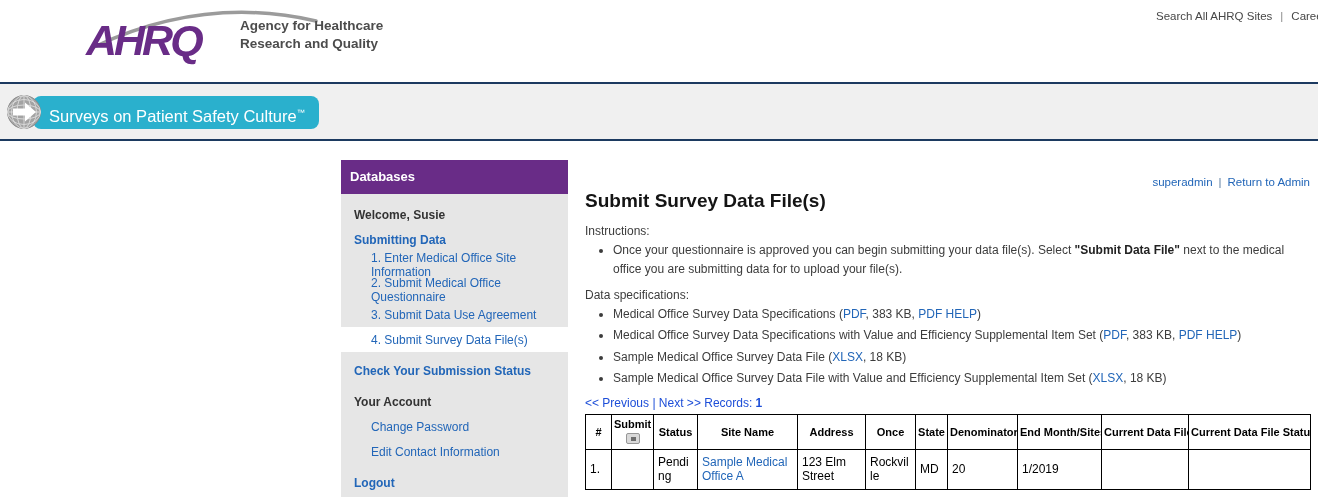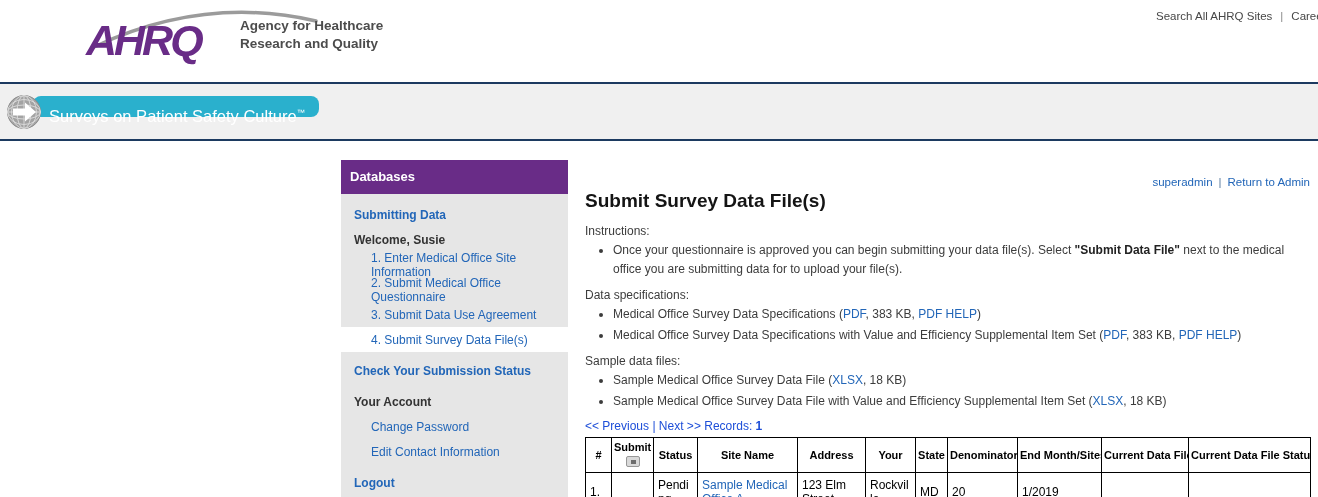--- a/index.html
+++ b/index.html
@@ -13,21 +13,21 @@
   .agency-name { position: absolute; left: 240px; top: 17px; font-size: 13.5px;
     font-weight: bold; color: #4c4c4c; line-height: 1.3; }
   .top-links { position: absolute; left: 1156px; top: 10px; font-size: 11.5px;
     color: #474747; white-space: nowrap; }
   .top-links a { color: #474747; text-decoration: none; }
   .top-links .sep { color: #8a8a8a; padding: 0 8px; }
 
   
   .banner-band { position: relative; height: 57px; background: #f0f0f0;
     border-bottom: 2px solid #1c3a60; }
-  .sops-banner { position: absolute; left: 33px; top: 12px; height: 21px;
+  .sops-banner { position: absolute; left: 33px; top: 12px; height: 33px;
     background: #2ab0cd; border-radius: 8px; color: #fff; font-size: 16.5px;
     line-height: 33px; padding: 0 14px 0 16px; white-space: nowrap; }
   .sops-banner sup { font-size: 8px; vertical-align: super; }
   .globe-svg { position: absolute; left: 4px; top: 8px; }
 
   
   .content { display: flex; align-items: flex-start; padding: 19px 8px 0 341px; }
 
   
   .sidebar { width: 227px; flex: 0 0 227px; font-size: 12px; }
@@ -104,24 +104,24 @@
     <polygon points="9,16.5 21,16.5 21,10.5 32,20 21,29.5 21,23.5 9,23.5" fill="#ffffff"></polygon>
   </svg>
 </div>
 
 <div class="content">
 
   <aside class="sidebar">
     <div class="sidebar-header">Databases</div>
     <div class="sidebar-body">
       <div class="srow lvl0">
+        <span class="static-bold">Welcome, Susie</span>
+      </div>
+      <div class="srow lvl0">
         <a href="#" class="bold">Submitting Data</a>
-      </div>
-      <div class="srow lvl0">
-        <span class="static-bold">Welcome, Susie</span>
       </div>
       <div class="srow lvl1">
         <a href="#">1. Enter Medical Office Site Information</a>
       </div>
       <div class="srow lvl1">
         <a href="#">2. Submit Medical Office Questionnaire</a>
       </div>
       <div class="srow lvl1">
         <a href="#">3. Submit Data Use Agreement</a>
       </div>
@@ -166,21 +166,20 @@
     <p class="section-label">Data specifications:</p>
     <ul class="blist">
       <li>
         <span>Medical Office Survey Data Specifications (</span><a href="#">PDF</a><span>, 383 KB, </span><a href="#">PDF HELP</a><span>)</span>
       </li>
       <li>
         <span>Medical Office Survey Data Specifications with Value and Efficiency Supplemental Item Set (</span><a href="#">PDF</a><span>, 383 KB, </span><a href="#">PDF HELP</a><span>)</span>
       </li>
     </ul>
 
-    <p class="section-label">Sample data files:</p>
     <ul class="blist">
       <li>
         <span>Sample Medical Office Survey Data File (</span><a href="#">XLSX</a><span>, 18 KB)</span>
       </li>
       <li>
         <span>Sample Medical Office Survey Data File with Value and Efficiency Supplemental Item Set (</span><a href="#">XLSX</a><span>, 18 KB)</span>
       </li>
     </ul>
 
     <div class="pagination top">
@@ -208,21 +207,21 @@
       <thead>
         <tr>
           <th>#</th>
           <th>
             <div>Submit</div>
             <span class="mini-btn"><span class="dot"></span></span>
           </th>
           <th>Status</th>
           <th>Site Name</th>
           <th>Address</th>
-          <th>Your</th>
+          <th>Once</th>
           <th>State</th>
           <th>Denominator</th>
           <th>End Month/Sites</th>
           <th>Current Data File</th>
           <th>Current Data File Status</th>
         </tr>
       </thead>
       <tbody>
         <tr>
           <td>1.</td>

